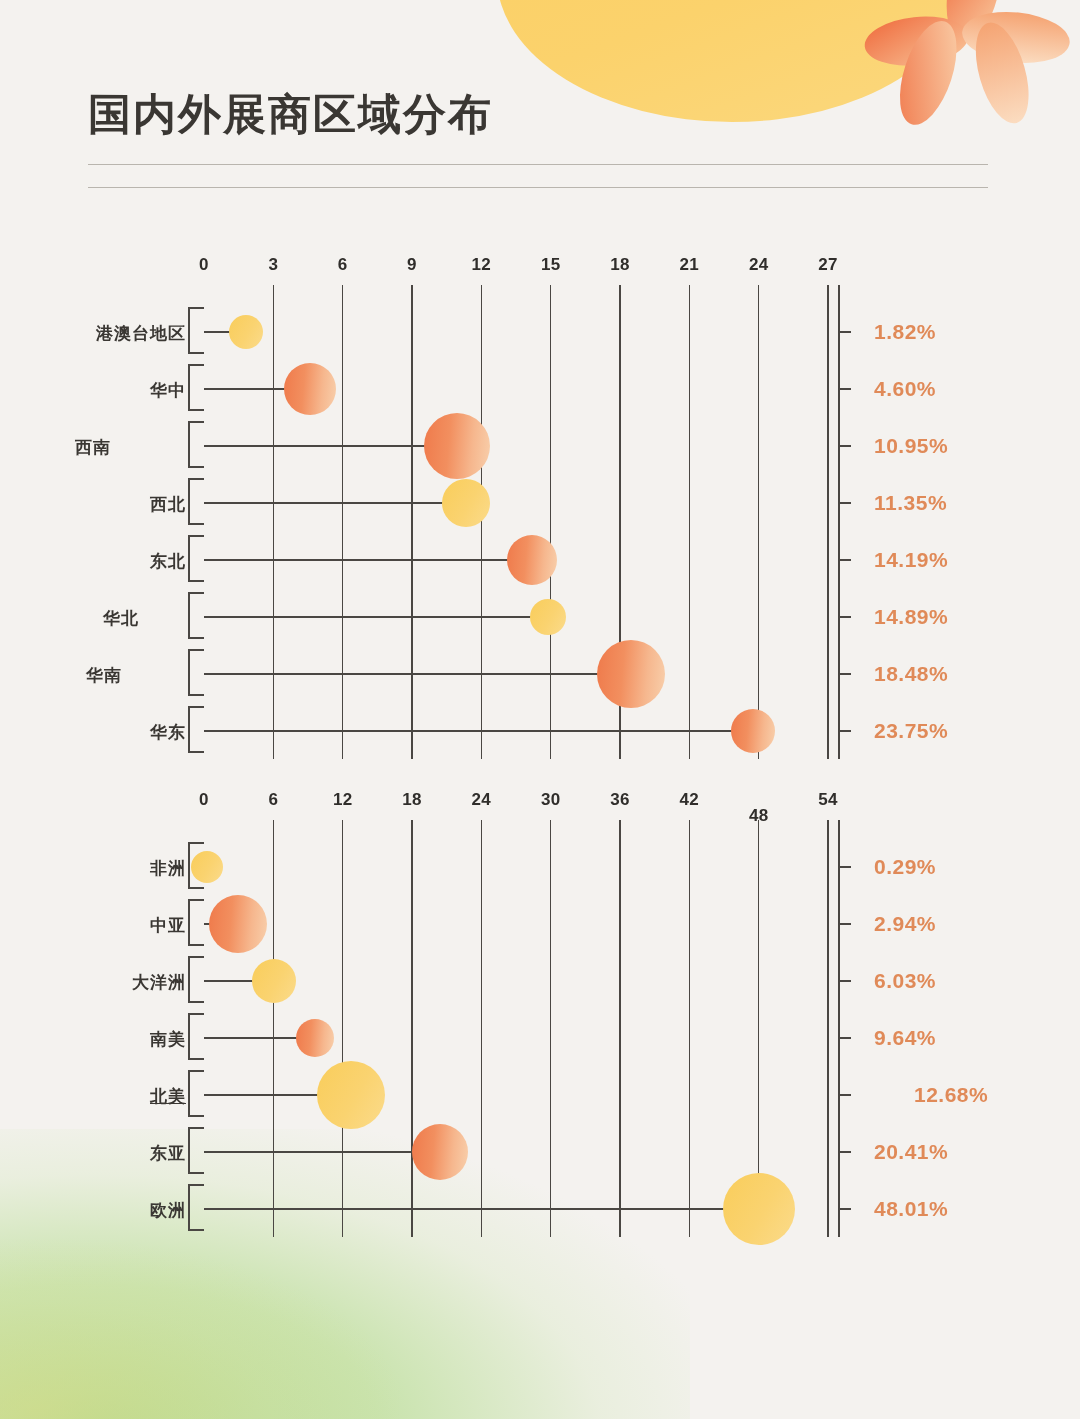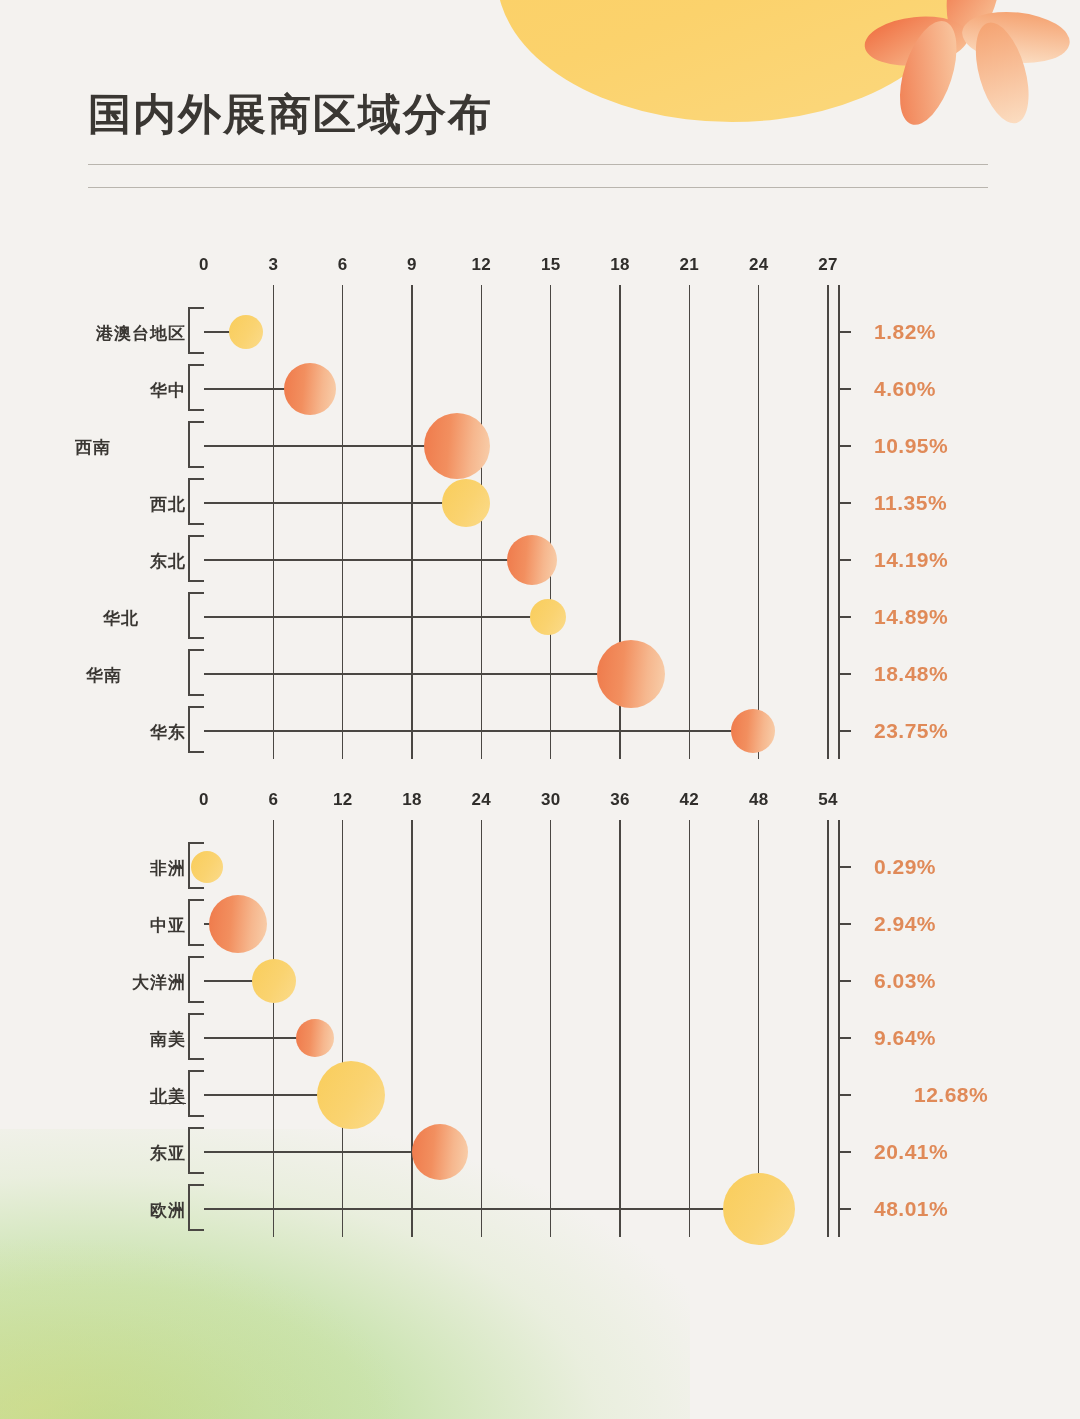--- a/index.html
+++ b/index.html
@@ -197,21 +197,21 @@
 <div class="chart" id="chart2">
   <div class="axis-top">
       <div class="tick-label" style="left: 204px;">0</div>
       <div class="tick-label" style="left: 273.333px;">6</div>
       <div class="tick-label" style="left: 342.667px;">12</div>
       <div class="tick-label" style="left: 412px;">18</div>
       <div class="tick-label" style="left: 481.333px;">24</div>
       <div class="tick-label" style="left: 550.667px;">30</div>
       <div class="tick-label" style="left: 620px;">36</div>
       <div class="tick-label" style="left: 689.333px;">42</div>
-      <div class="tick-label" style="left: 758.667px;">48</div>
+      <div class="tick-label" style="left: 758.667px; margin-top: 16px;">48</div>
       <div class="tick-label" style="left: 828px;">54</div>
     </div>
   <div class="plot" style="height: 417px;">
       <div class="gridline" style="left: 272.533px; height: 417px;"></div>
       <div class="gridline" style="left: 341.867px; height: 417px;"></div>
       <div class="gridline" style="left: 411.2px; height: 417px;"></div>
       <div class="gridline" style="left: 480.533px; height: 417px;"></div>
       <div class="gridline" style="left: 549.867px; height: 417px;"></div>
       <div class="gridline" style="left: 619.2px; height: 417px;"></div>
       <div class="gridline" style="left: 688.533px; height: 417px;"></div>

